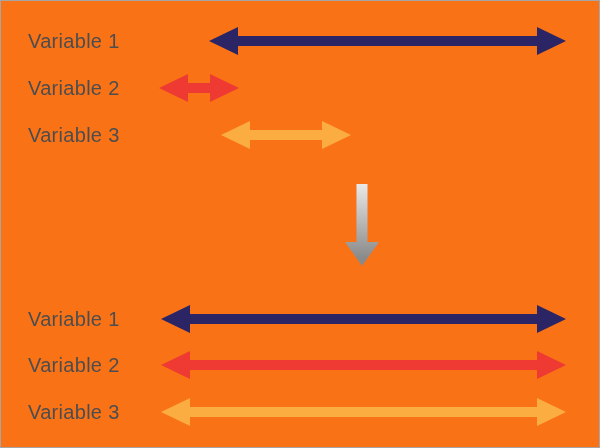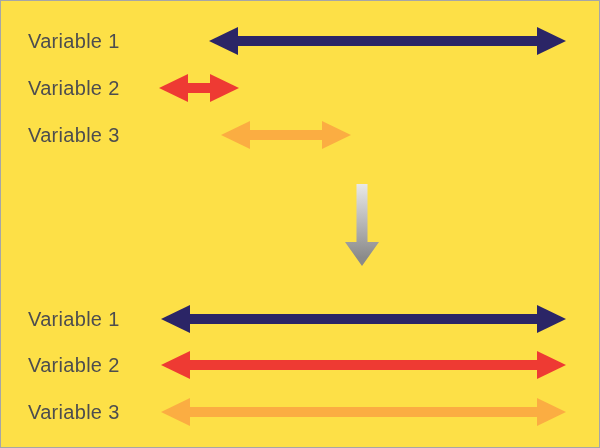--- a/index.html
+++ b/index.html
@@ -54,21 +54,21 @@
     height: 10px;
   }
   #transform-down-arrow {
     position: absolute;
     clip-path: polygon(33.8% 0%, 66.2% 0%, 66.2% 70.7%, 100% 70.7%, 50% 100%, 0% 70.7%, 33.8% 70.7%);
   }
 </style>
 </head>
 <body>
 
-<div id="diagram-frame" style="border-color: rgb(166, 166, 166); background: #fde047;">
+<div id="diagram-frame" style="border-color: rgb(166, 166, 166); background: #f97316;">
   <div id="before-group">
       <div class="var-label" style="top: 25px;">Variable 1</div>
       <div class="double-arrow" style="left: 208px; top: 26px; width: 357px;">
         <div class="head-left" style="border-right-color: rgb(43, 37, 102);"></div>
         <div class="shaft" style="background: rgb(43, 37, 102);"></div>
         <div class="head-right" style="border-left-color: rgb(43, 37, 102);"></div>
       </div>
       <div class="var-label" style="top: 72px;">Variable 2</div>
       <div class="double-arrow" style="left: 158px; top: 73px; width: 80px;">
         <div class="head-left" style="border-right-color: rgb(238, 58, 51);"></div>

